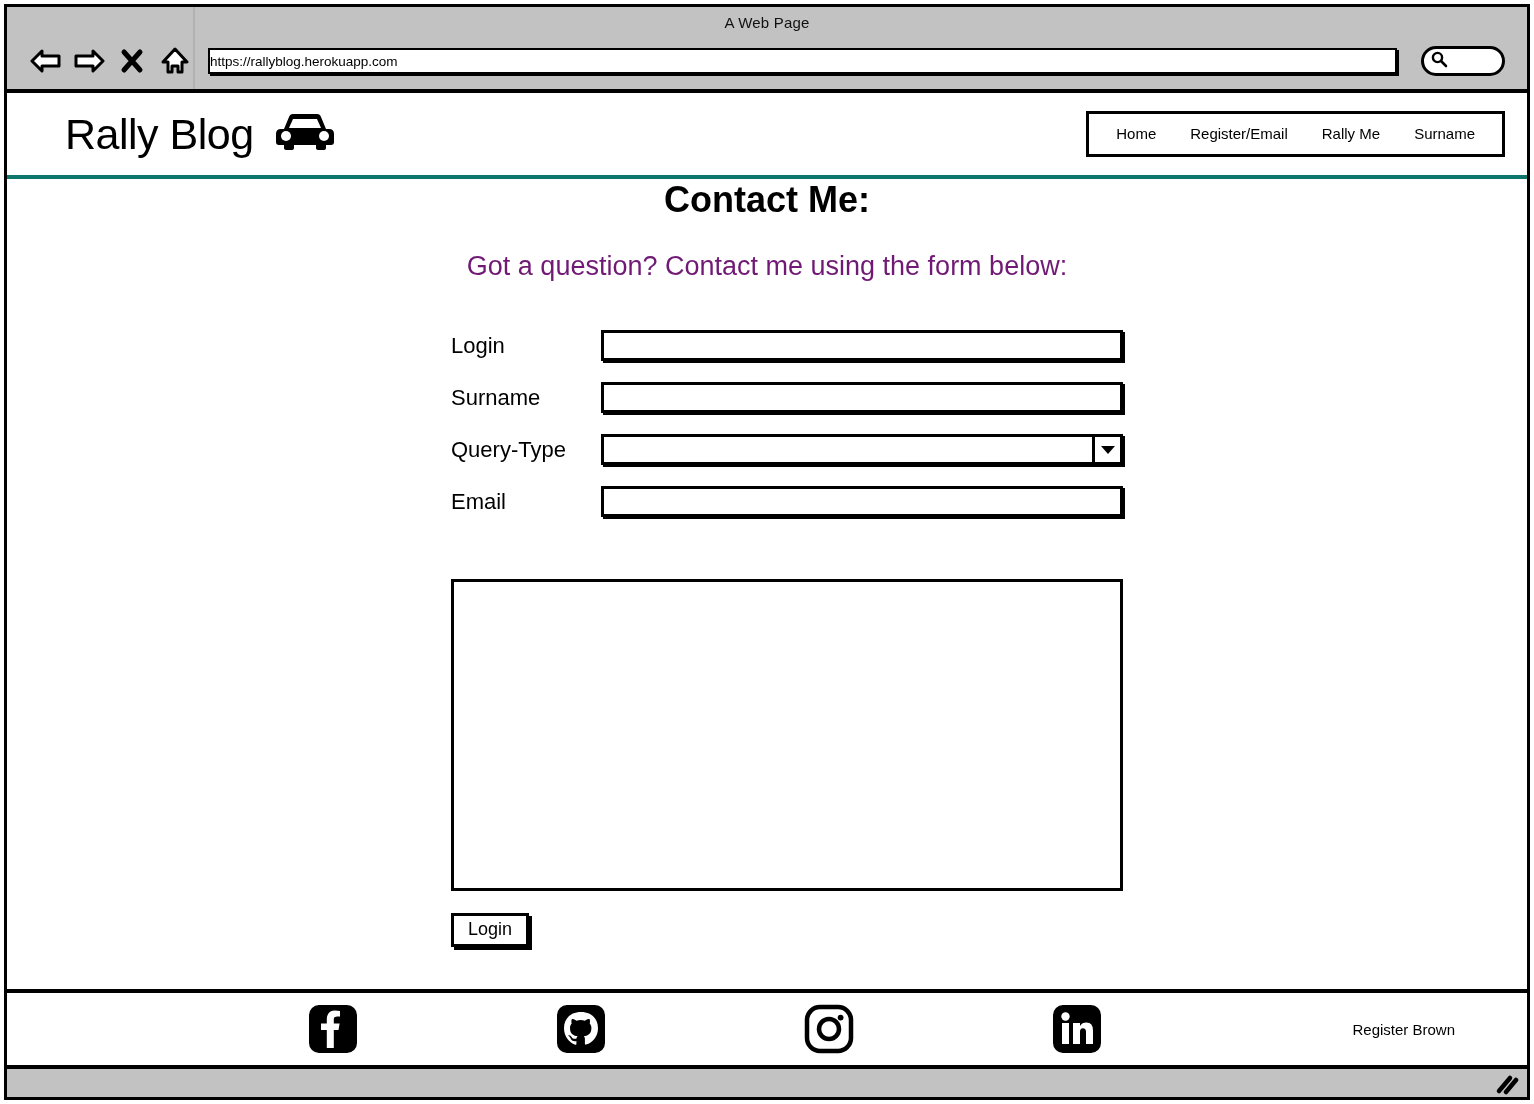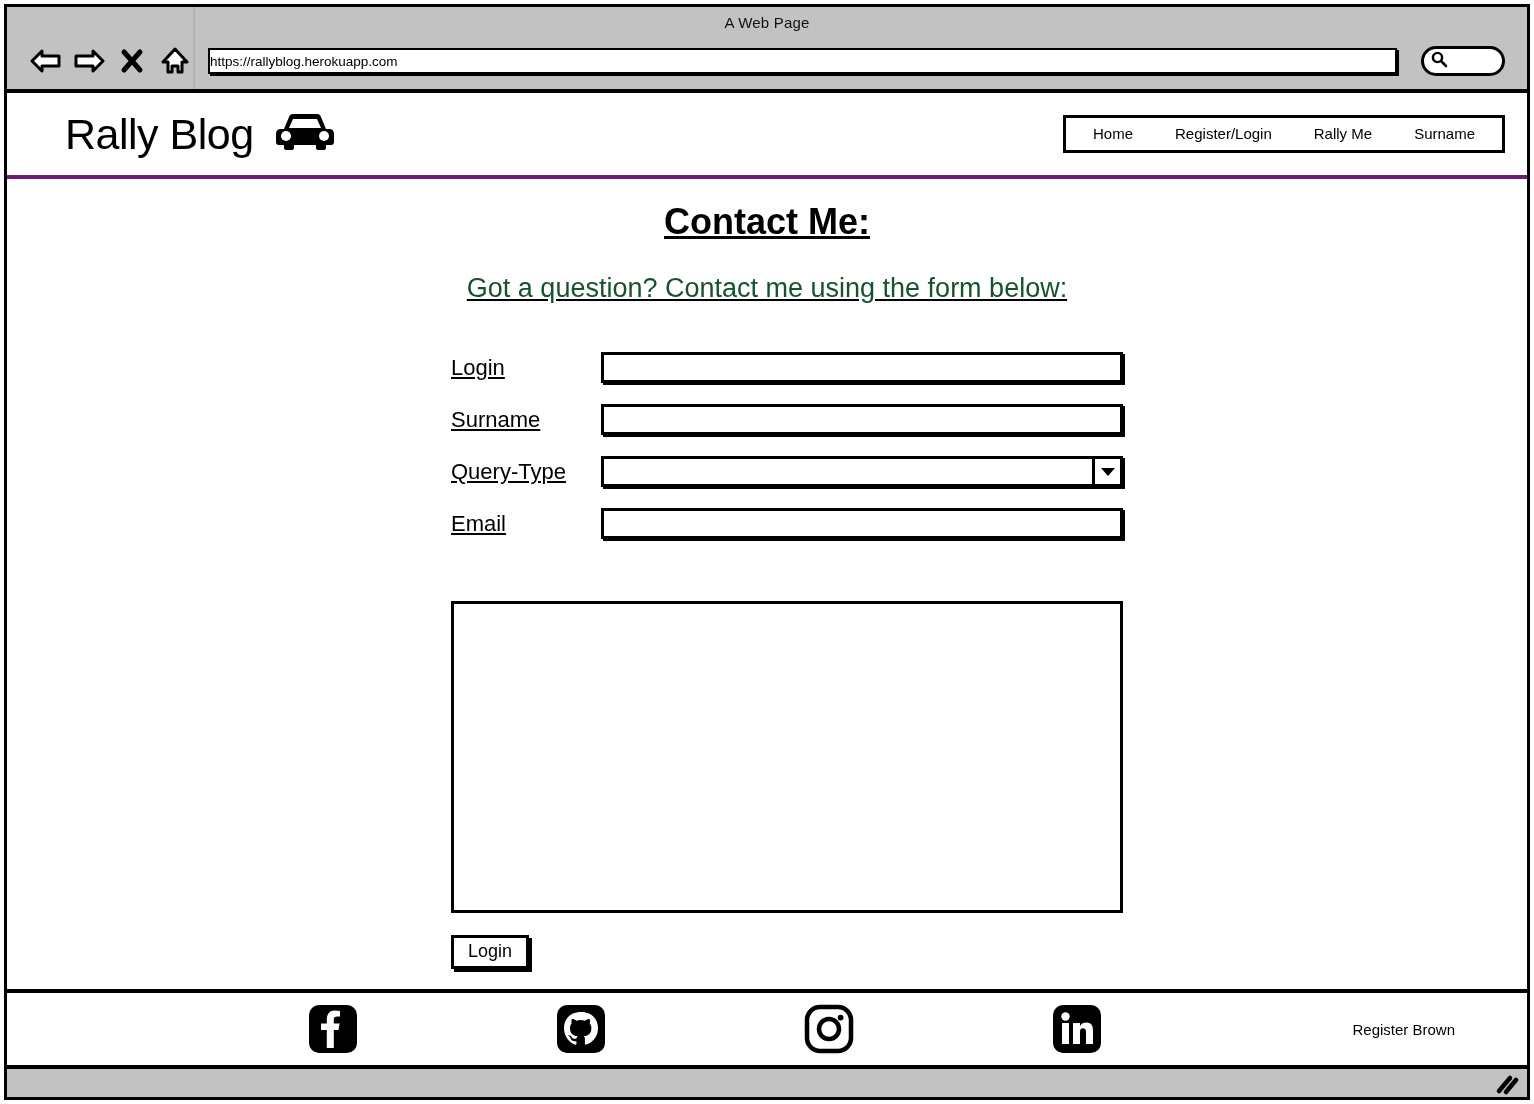--- a/index.html
+++ b/index.html
@@ -111,21 +111,21 @@
     background: #ffffff;
     display: flex;
     flex-direction: column;
     position: relative;
     overflow: hidden;
   }
 
   
   .site-header {
     flex: 0 0 86px;
-    border-bottom: 4px solid #701a75;
+    border-bottom: 4px solid #0f766e;
     display: flex;
     align-items: center;
     justify-content: space-between;
     padding: 0 22px 0 58px;
     background: #fff;
   }
 
   .brand {
     display: flex;
     align-items: center;
@@ -137,54 +137,52 @@
     letter-spacing: -0.5px;
     color: #000;
     line-height: 1;
   }
 
   .nav-box {
     border: 3px solid #000;
     background: #fff;
     display: flex;
     align-items: center;
-    gap: 16px;
+    gap: 8px;
     padding: 6px 14px;
-    height: 38px;
+    height: 46px;
   }
   .nav-item {
     font-size: 15px;
     color: #000;
     padding: 0 13px;
     line-height: 24px;
     white-space: nowrap;
     cursor: pointer;
   }
 
   
   .main-content {
     flex: 1 1 auto;
     background: #fff;
     position: relative;
-    padding-top: 22px;
-    text-decoration: underline;
   }
 
   .page-title {
     text-align: center;
     font-size: 36px;
     color: #000;
     letter-spacing: 0px;
     margin-bottom: 30px;
   }
 
   .page-subtitle {
     text-align: center;
     font-size: 27px;
-    color: #14532d;
+    color: #701a75;
     margin-bottom: 48px;
   }
 
   .form-area {
     position: relative;
     padding-left: 444px;
   }
 
   .form-row {
     display: flex;
@@ -377,21 +375,21 @@
                      L12 38 Q10 38 10 36 L10 33 L5 33 Q2 33 2 30 L2 22 Q2 17 7 17 Z" fill="#000"></path>
             <path d="M19 7 L43 7 L47 16 L15 16 Z" fill="#fff"></path>
             <circle cx="12" cy="24" r="5" fill="#fff"></circle>
             <circle cx="50" cy="24" r="5" fill="#fff"></circle>
           </svg>
         </span>
       </div>
 
       <div class="nav-box">
         <div class="nav-item">Home</div>
-        <div class="nav-item">Register/Login</div>
+        <div class="nav-item">Register/Email</div>
         <div class="nav-item">Rally Me</div>
         <div class="nav-item">Surname</div>
       </div>
     </div>
 
     <div class="main-content">
       <h1 class="page-title">Contact Me:</h1>
       <div class="page-subtitle">Got a question? Contact me using the form below:</div>
 
       <div class="form-area">

